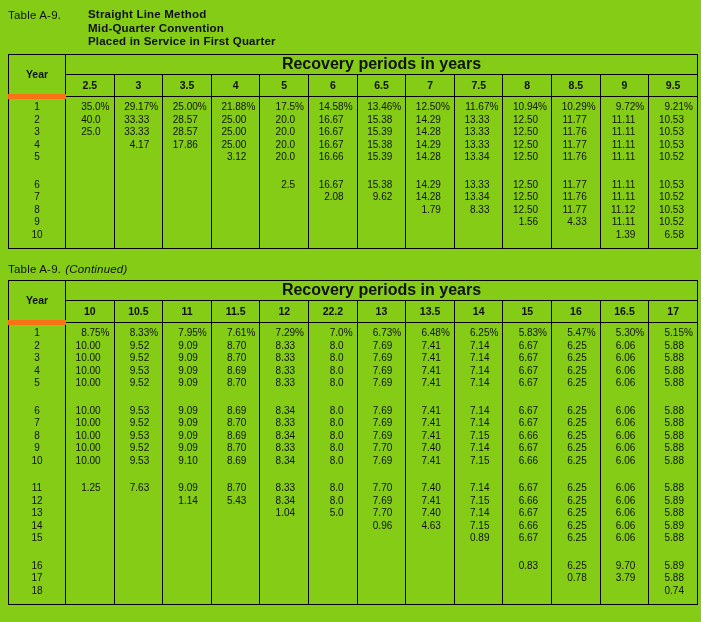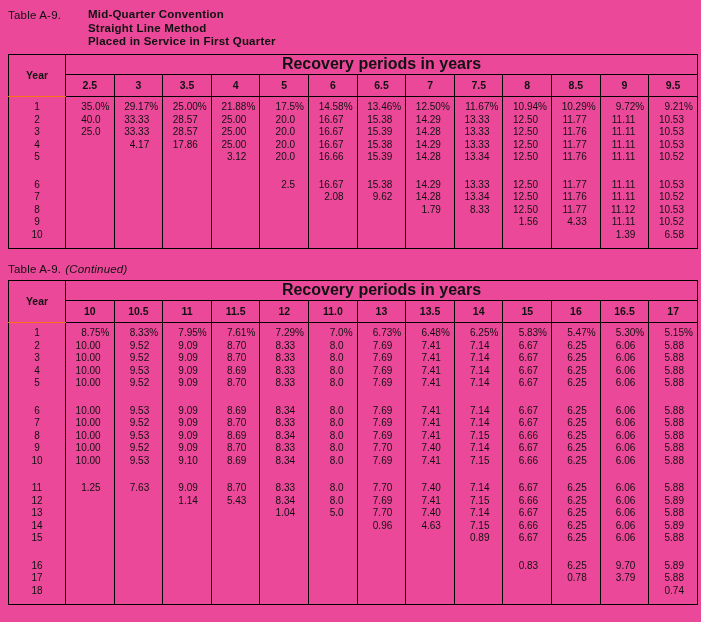--- a/index.html
+++ b/index.html
@@ -1,19 +1,19 @@
 <!DOCTYPE html>
 <html><head>
 <meta charset="utf-8">
 <style>
   * { box-sizing: border-box; }
   html, body { margin: 0; padding: 0; background: #ffffff; }
   .page {
     width: 701px; height: 622px;
-    background: #ec4899; color: #111111;
+    background: #84cc16; color: #111111;
     font-family: "Liberation Sans", "DejaVu Sans", sans-serif;
     padding: 8px 4px 0 8px;
     overflow: hidden;
   }
   .caption { display: flex; align-items: flex-start; }
   .caption .lbl { font-size: 11.5px; width: 80px; flex: none; letter-spacing: .2px; padding-top: 1px; }
   .caption .titles { font-weight: bold; font-size: 11.5px; line-height: 13.5px; letter-spacing: .2px; }
   .caption2 { margin-top: 14px; font-size: 11.5px; letter-spacing: .2px; }
   .caption2 .cont { font-style: italic; margin-left: 4px; }
 
@@ -23,21 +23,21 @@
     border: 1px solid #000000;
   }
   col.yearcol { width: 57px; }
   th, td { padding: 0; font-weight: normal; }
   th.grouph {
     border-left: 1px solid #000; border-bottom: 1px solid #000;
     font-size: 16px; font-weight: bold; height: 20px;
     text-align: center; vertical-align: middle;
   }
   th.yearh {
-    border-bottom: 1px solid #f97316;
+    border-bottom: 5px solid #f97316;
     font-size: 10.5px; font-weight: bold;
     text-align: center; vertical-align: middle;
   }
   th.colh {
     border-left: 1px solid #000; border-bottom: 1px solid #000;
     font-size: 10.5px; font-weight: bold; height: 22px;
     text-align: center; vertical-align: middle;
   }
   td.y { text-align: center; font-size: 10px; }
   td.v { border-left: 1px solid #000; text-align: right; padding-right: 13px; font-size: 10px; }
@@ -48,22 +48,22 @@
   .pct { display: inline-block; width: 0; overflow: visible; white-space: pre; }
 </style>
 </head>
 <body>
 
 <div class="page">
 
   <div class="caption">
     <span class="lbl">Table A-9.</span>
     <div class="titles">
+      <div>Straight Line Method</div>
       <div>Mid-Quarter Convention</div>
-      <div>Straight Line Method</div>
       <div>Placed in Service in First Quarter</div>
     </div>
   </div>
 
   <table class="a9" id="t1">
       <colgroup>
         <col class="yearcol">
         <col>
         <col>
         <col>
@@ -336,21 +336,21 @@
         <tr>
           <th class="yearh" rowspan="2">Year</th>
           <th class="grouph" colspan="13">Recovery periods in years</th>
         </tr>
         <tr>
           <th class="colh">10</th>
           <th class="colh">10.5</th>
           <th class="colh">11</th>
           <th class="colh">11.5</th>
           <th class="colh">12</th>
-          <th class="colh">11.0</th>
+          <th class="colh">22.2</th>
           <th class="colh">13</th>
           <th class="colh">13.5</th>
           <th class="colh">14</th>
           <th class="colh">15</th>
           <th class="colh">16</th>
           <th class="colh">16.5</th>
           <th class="colh">17</th>
         </tr>
       </thead>
       <tbody>

